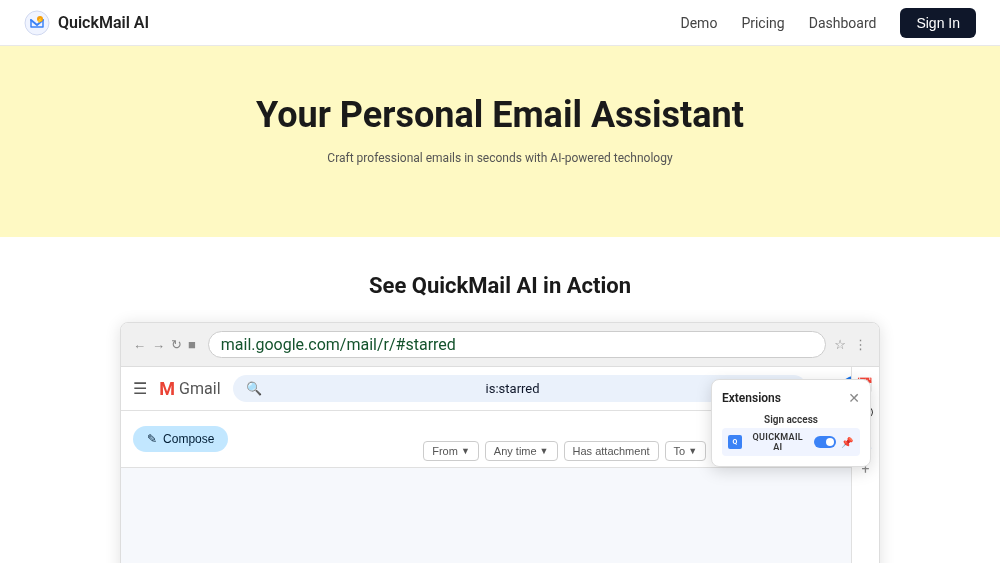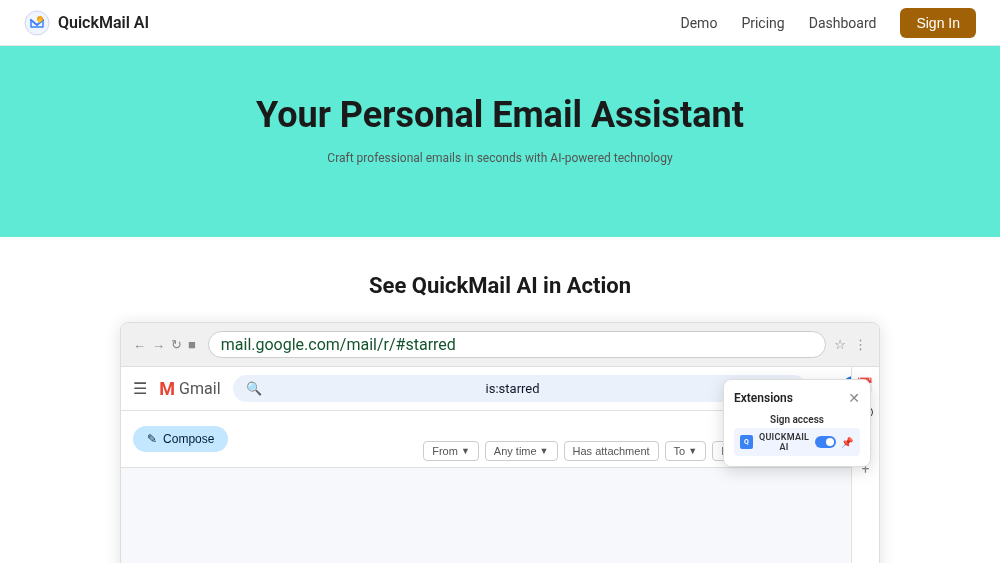--- a/index.html
+++ b/index.html
@@ -52,33 +52,33 @@
     }
 
     .nav-link {
       font-size: 14px;
       color: #444;
       text-decoration: none;
       cursor: pointer;
     }
 
     .signin-btn {
-      background: #a16207;
+      background: #0f172a;
       color: #fff;
       border: none;
       border-radius: 6px;
       padding: 7px 16px;
       font-size: 14px;
       font-weight: 500;
       cursor: pointer;
     }
 
     
     .hero {
-      background: #5eead4;
+      background: #fef9c3;
       text-align: center;
       padding: 48px 24px 40px;
     }
 
     .hero-title {
       font-size: 36px;
       font-weight: 700;
       color: #1a1a1a;
       margin-bottom: 14px;
       line-height: 1.2;
@@ -314,21 +314,21 @@
 
     
     .extensions-popup {
       position: absolute;
       top: 12px;
       right: 8px;
       background: #fff;
       border: 1px solid #ddd;
       border-radius: 8px;
       box-shadow: 0 4px 16px rgba(0,0,0,0.15);
-      width: 148px;
+      width: 160px;
       padding: 10px;
       z-index: 10;
     }
 
     .ext-popup-header {
       display: flex;
       justify-content: space-between;
       align-items: center;
       margin-bottom: 8px;
     }

